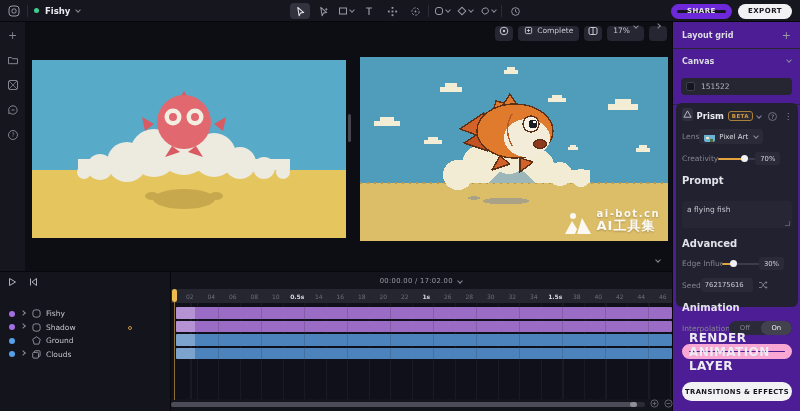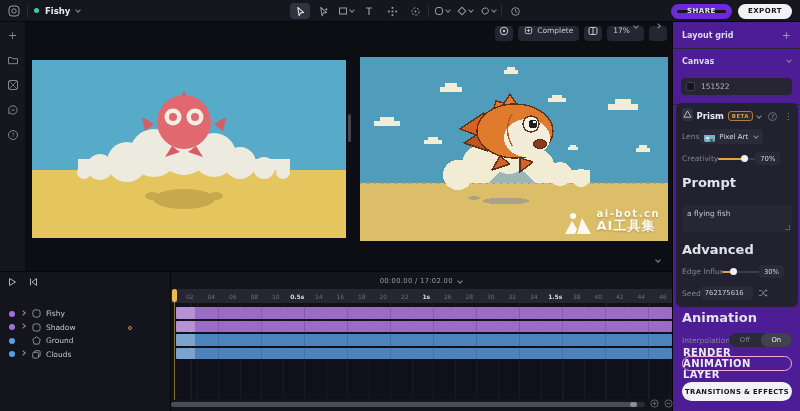--- a/index.html
+++ b/index.html
@@ -56,37 +56,37 @@
   .card { position:absolute; left:3px; top:81px; width:122px; height:204px; background:#212130; border-radius:6px; padding:5px 6px; }
   .card-hd { display:flex; align-items:flex-end; gap:4px; }
   .prism-ic { width:13px; height:13px; border-radius:3px; background:#303040; display:flex; align-items:center; justify-content:center; }
   .card-hd .ttl { font-size:8.5px; font-weight:600; color:#ecebf2; }
   .beta { font-size:5.5px; font-weight:bold; color:#cf9b43; border:1px solid #a97f39; border-radius:3px; padding:1px 3px; letter-spacing:.4px; background:rgba(207,155,67,.07); }
   .hd-right { margin-left:auto; display:flex; align-items:center; gap:7px; color:#8a8a96; }
   .qmark { width:9px; height:9px; border:1px solid #6d6d7a; border-radius:50%; font-size:6px; display:flex; align-items:center; justify-content:center; color:#9a9aa6; }
   .dots3 { font-size:8px; color:#9a9aa6; letter-spacing:0; }
   .frow { display:flex; align-items:center; justify-content:flex-start; margin-top:8px; }
   .flabel { font-size:7.5px; color:#84848f; white-space:nowrap; overflow:hidden; }
-  .sec-label { font-size:13px; font-weight:600; color:#e2e2ea; margin-top:10px; }
+  .sec-label { font-size:10px; font-weight:600; color:#e2e2ea; margin-top:10px; }
   .dd { height:15px; background:#2a2a38; border-radius:4px; display:flex; align-items:center; gap:4px; padding:0 5px; }
   .lens-thumb { width:11px; height:11px; border-radius:2px; overflow:hidden; }
   .dd .dval { font-size:7px; color:#dcdce4; }
   .slider { position:relative; width:37px; height:8px; }
   .sl-track { position:absolute; left:0; right:0; top:3px; height:2px; border-radius:1px; background:#3c3c4a; }
   .sl-fill { position:absolute; left:0; top:3px; height:2px; border-radius:1px; background:#e2a33e; }
   .sl-knob { position:absolute; top:0; width:7px; height:7px; margin-left:-3px; border-radius:50%; background:#f2f2f5; }
   .chipval { width:25px; height:13px; background:#2a2a38; border-radius:3px; font-size:6.8px; color:#d2d2da; display:flex; align-items:center; justify-content:center; }
   .prompt-box { position:relative; margin-top:15px; height:27px; background:#262634; border-radius:4px; padding:4px 5px; font-size:7.5px; color:#c6c6d0; }
   .resize-nub { position:absolute; right:2px; bottom:2px; width:5px; height:5px; border-right:1px solid #5a5a66; border-bottom:1px solid #5a5a66; }
   .seed-wrap { display:flex; align-items:center; gap:5px; }
   .seed-input { width:52px; height:14px; background:#2a2a38; border-radius:3px; font-size:6.8px; color:#cfcfda; display:flex; align-items:center; padding:0 4px; }
   .segmented { display:flex; width:64px; height:14px; background:#2a2a38; border-radius:7px; overflow:hidden; }
   .seg-opt { flex:1; font-size:6.8px; color:#84848f; display:flex; align-items:center; justify-content:center; border-radius:7px; }
   .seg-opt.active { background:#42424f; color:#f0f0f4; }
-  .render-btn { margin-top:9px; height:15px; border:1px solid #f9a8d4; border-radius:999px; display:flex; align-items:center; justify-content:center; font-size:10px; font-weight:bold; letter-spacing:.4px; color:#ecebf2; }
+  .render-btn { margin-top:9px; height:15px; border:7px solid #f9a8d4; border-radius:999px; display:flex; align-items:center; justify-content:center; font-size:12px; font-weight:bold; letter-spacing:.4px; color:#ecebf2; }
   .transitions-btn { position:absolute; left:9px; bottom:10px; width:110px; height:19px; background:#f2f2f5; color:#15151e; border-radius:999px; display:flex; align-items:center; justify-content:center; font-size:6.8px; font-weight:bold; letter-spacing:.4px; }
 
   
   .timeline { position:absolute; left:0; top:271px; width:672px; height:140px; background:#14141d; border-top:1px solid #07070c; }
   .transport { position:absolute; left:5px; top:3px; display:flex; gap:7px; }
   .tr-btn { width:14px; height:13px; display:flex; align-items:center; justify-content:center; color:#b0b0bc; }
   .timecode { position:absolute; left:170px; top:5px; width:502px; text-align:center; font-size:6.8px; color:#9a9aa6; letter-spacing:.3px; }
   .timecode .chev { margin-left:3px; }
   .tl-sep { position:absolute; left:170px; top:0; bottom:0; width:1px; background:#07070c; }
   .ruler { position:absolute; left:171px; top:17px; width:501px; height:14px; background:#262630; display:flex; align-items:center; padding-left:8px; }

